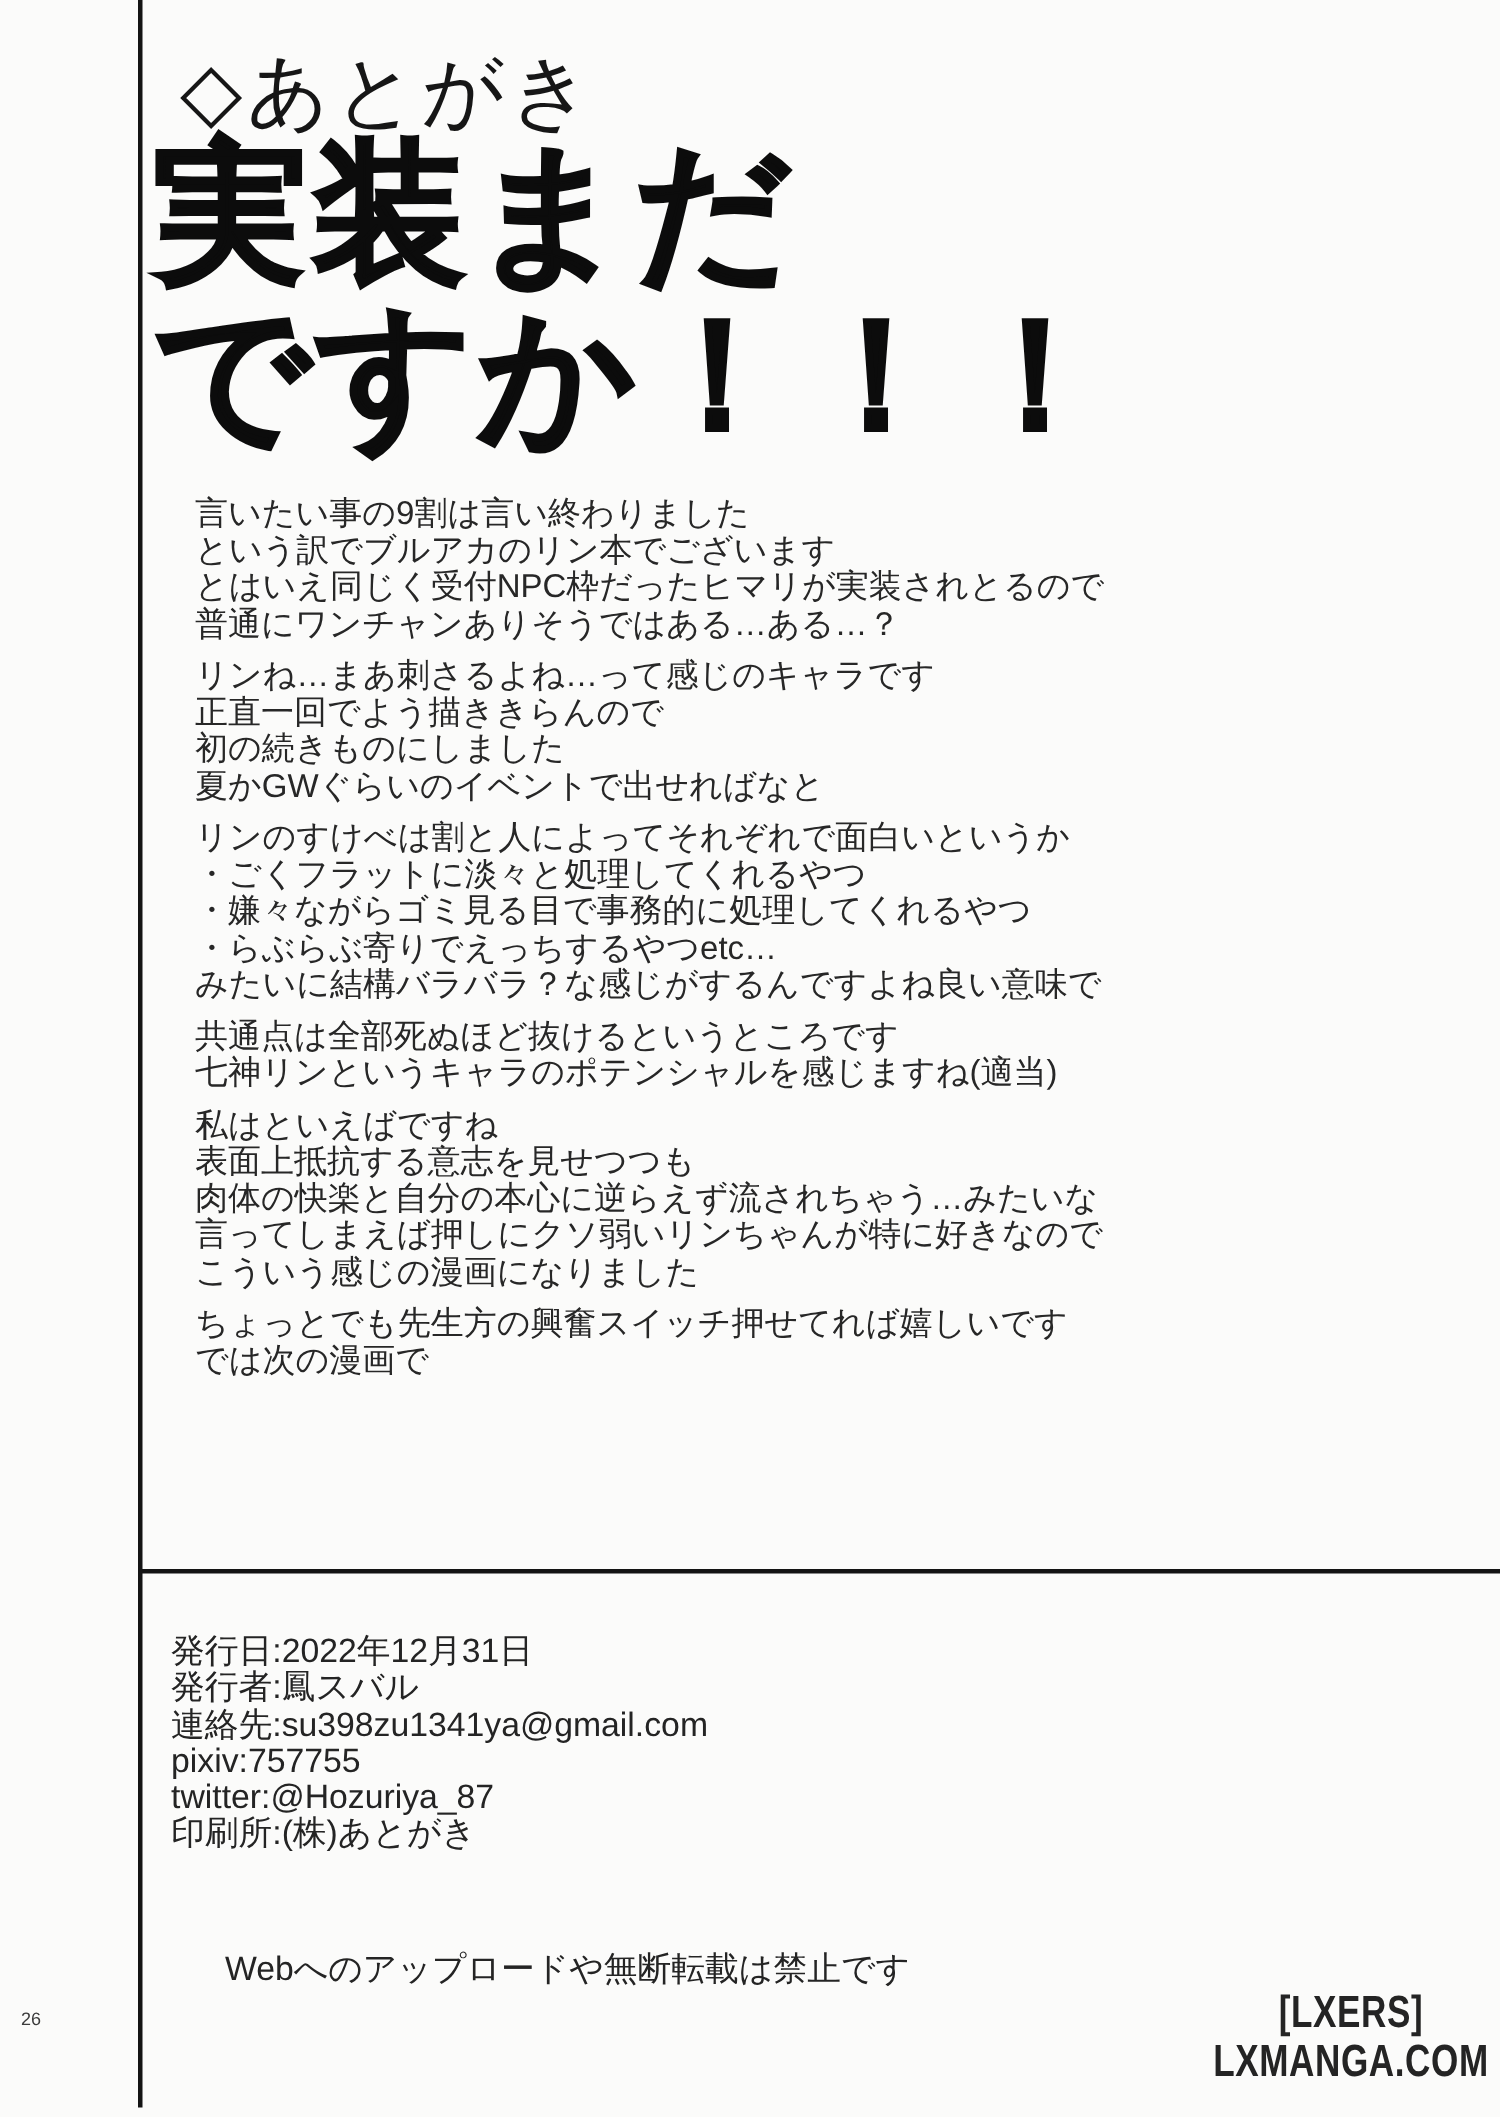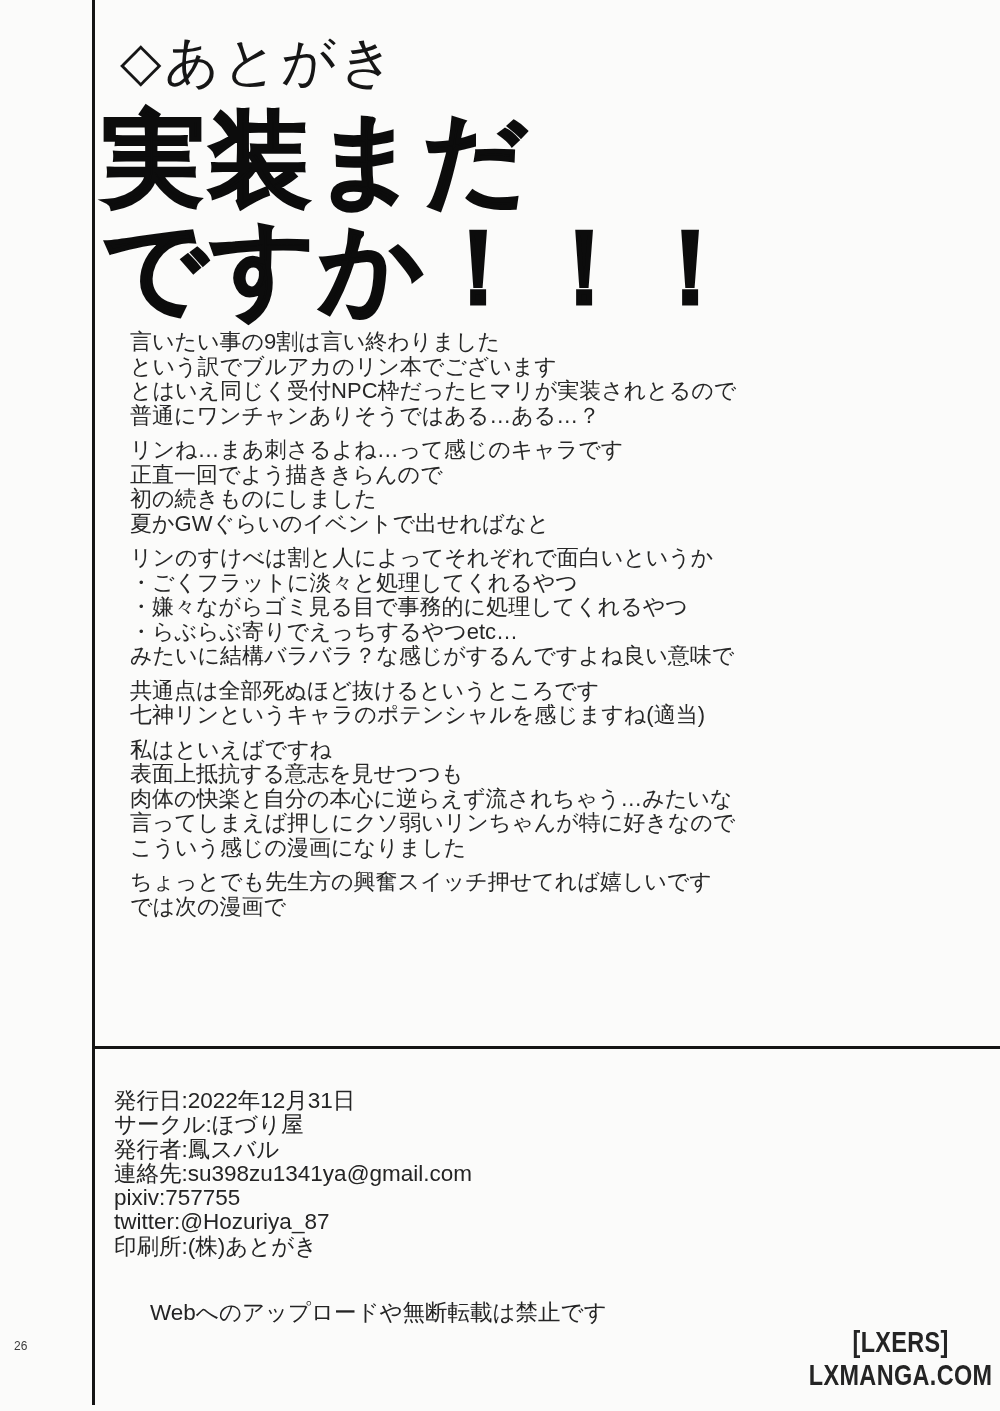--- a/index.html
+++ b/index.html
@@ -43,21 +43,21 @@
     top: 36px;
     font-size: 54px;
     line-height: 50px;
     letter-spacing: 3px;
     color: #161616;
     white-space: nowrap;
   }
   .big-title {
     position: absolute;
     left: 102px;
-    top: 106px;
+    top: 88px;
     font-size: 103px;
     line-height: 108px;
     font-weight: 900;
     letter-spacing: 3px;
     color: #0c0c0c;
     -webkit-text-stroke: 2px #0c0c0c;
     white-space: nowrap;
   }
   .paragraphs {
     position: absolute;
@@ -157,21 +157,20 @@
       <div class="tline">こういう感じの漫画になりました</div>
     </div>
     <div class="para">
       <div class="tline">ちょっとでも先生方の興奮スイッチ押せてれば嬉しいです</div>
       <div class="tline">では次の漫画で</div>
     </div>
   </div>
 
   <div class="colophon">
     <div class="tline">発行日:2022年12月31日</div>
-    <div class="tline">サークル:ほづり屋</div>
     <div class="tline">発行者:鳳スバル</div>
     <div class="tline">連絡先:su398zu1341ya@gmail.com</div>
     <div class="tline">pixiv:757755</div>
     <div class="tline">twitter:@Hozuriya_87</div>
     <div class="tline">印刷所:(株)あとがき</div>
   </div>
 
   <div class="notice">Webへのアップロードや無断転載は禁止です</div>
 
   <div class="page-number">26</div>

